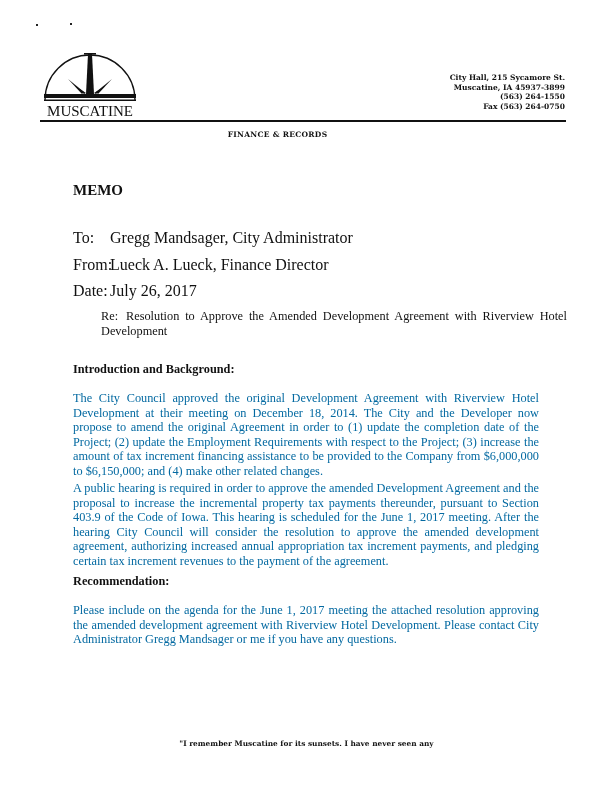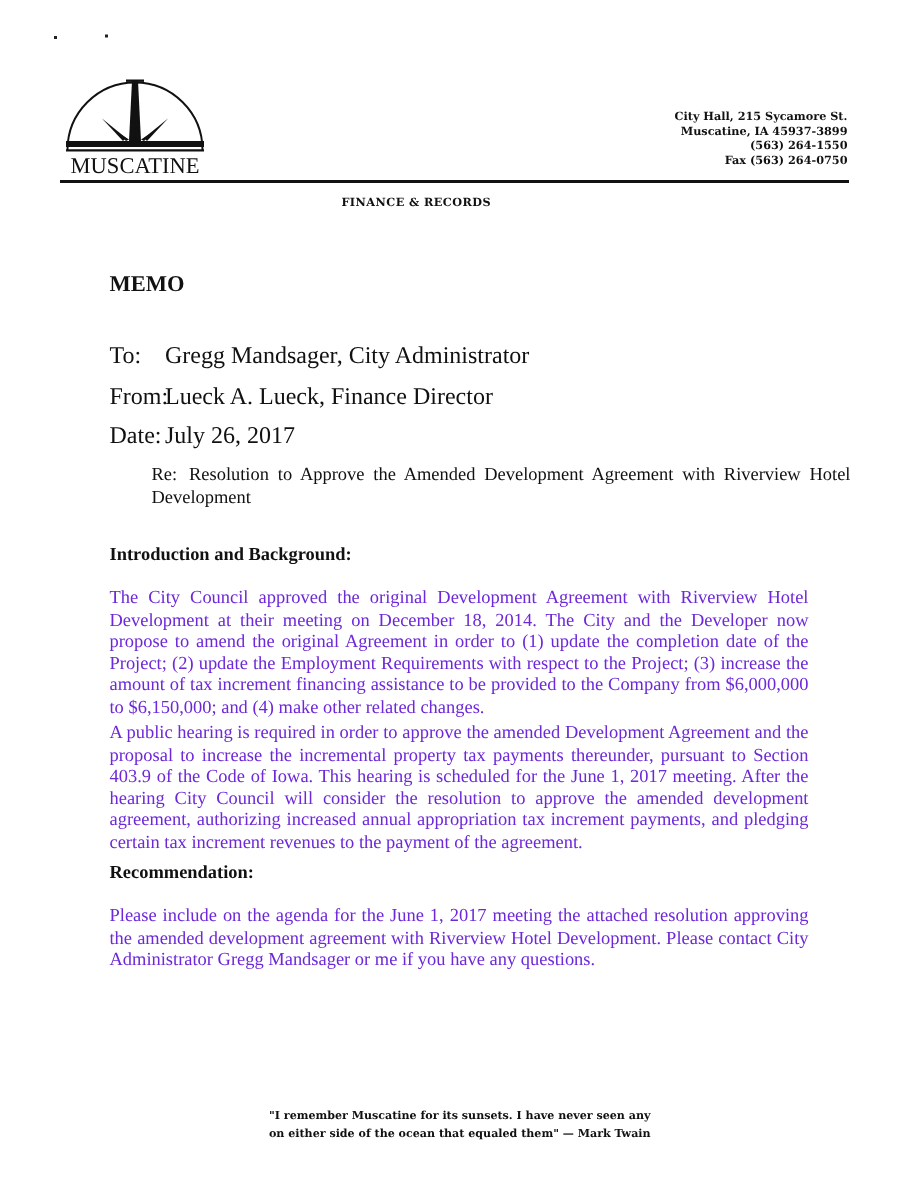--- a/index.html
+++ b/index.html
@@ -23,21 +23,21 @@
     .dept {
       left: 0; top: 130px; width: 555px; text-align: center;
       font-family: "DejaVu Serif", serif; font-weight: bold; font-size: 7.5px; letter-spacing: 0.3px; color: #111;
     }
     .memo { left: 73px; top: 182px; font-size: 15px; font-weight: bold; color: #111; }
     .hdr { left: 73px; font-size: 16px; color: #111; white-space: nowrap; }
     .hdr .lbl { display: inline-block; width: 37px; }
     .re { left: 73px; top: 309px; width: 466px; font-size: 12.3px; line-height: 15px; text-align: justify; margin-left: 28px; }
     .re .lbl { display: inline-block; width: 25px; }
     .section-h { left: 73px; font-size: 12.3px; font-weight: bold; text-align: center; }
-    .para { left: 73px; width: 466px; font-size: 12.3px; line-height: 14.6px; text-align: justify; color: #6d28d9; }
+    .para { left: 73px; width: 466px; font-size: 12.3px; line-height: 14.6px; text-align: justify; color: #0369a1; }
     .quote {
       left: 0; width: 613px; top: 738px; text-align: center;
       font-family: "DejaVu Serif", serif; font-weight: bold; font-size: 7.4px; line-height: 12px; color: #111;
     }
   </style>
 </head>
 <body>
 
 <div class="abs dots">
   <span style="left:0px"></span>
@@ -91,14 +91,13 @@
 <div class="abs para" style="top:391px">The City Council approved the original Development Agreement with Riverview Hotel Development at their meeting on December 18, 2014. The City and the Developer now propose to amend the original Agreement in order to (1) update the completion date of the Project; (2) update the Employment Requirements with respect to the Project; (3) increase the amount of tax increment financing assistance to be provided to the Company from $6,000,000 to $6,150,000; and (4) make other related changes.</div>
 
 <div class="abs para" style="top:481px">A public hearing is required in order to approve the amended Development Agreement and the proposal to increase the incremental property tax payments thereunder, pursuant to Section 403.9 of the Code of Iowa. This hearing is scheduled for the June 1, 2017 meeting. After the hearing City Council will consider the resolution to approve the amended development agreement, authorizing increased annual appropriation tax increment payments, and pledging certain tax increment revenues to the payment of the agreement.</div>
 
 <div class="abs section-h" style="top:574px">Recommendation:</div>
 
 <div class="abs para" style="top:603px">Please include on the agenda for the June 1, 2017 meeting the attached resolution approving the amended development agreement with Riverview Hotel Development. Please contact City Administrator Gregg Mandsager or me if you have any questions.</div>
 
 <div class="abs quote">
   <div>"I remember Muscatine for its sunsets. I have never seen any</div>
-  <div>on either side of the ocean that equaled them" — Mark Twain</div>
 </div>
 
 </body></html>

